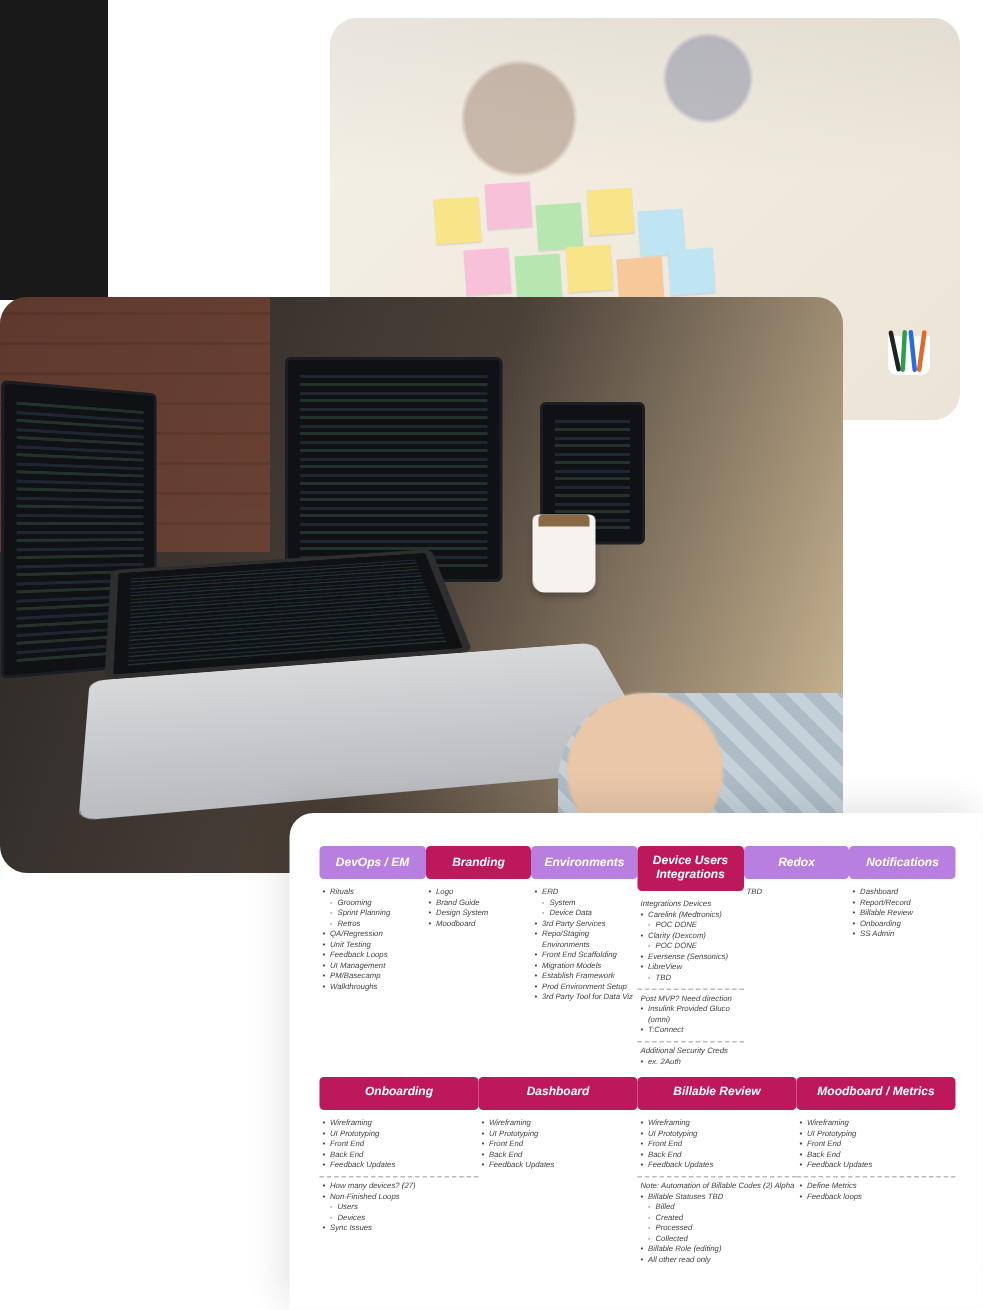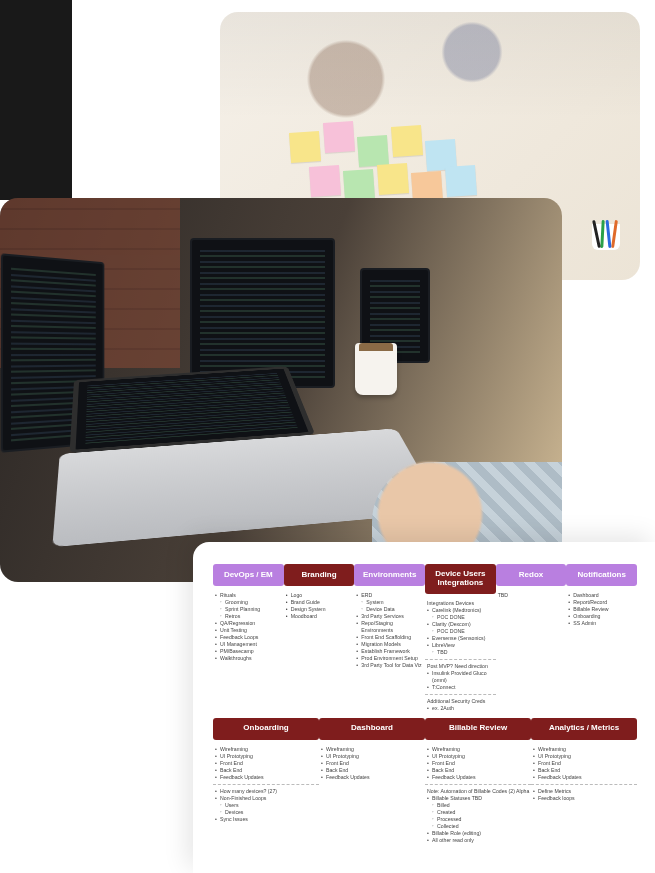--- a/index.html
+++ b/index.html
@@ -77,36 +77,36 @@
 
   .board {
     position: absolute;
     left: 193px; top: 542px;
     width: 462px; height: 331px;
     background: #fff;
     border-radius: 16px 0 0 0;
     box-shadow: -6px -6px 24px rgba(0,0,0,.10);
     padding: 22px 18px 10px 20px;
   }
-  .row { display:flex; margin-bottom:6px;}
+  .row { display:flex; margin-bottom:6px;font-style:italic;}
   .col { flex:1 1 0; min-width:0; }
   .hdr {
     font-size: 8px;
     font-weight: 700;
     color: #fff;
     text-align: center;
     padding: 6px 2px;
     border-radius: 3px;
     line-height: 1.1;
     min-height: 22px;
     display:flex;align-items:center;justify-content:center;
     margin-bottom:6px;
   }
   .hdr.purple { background:#b97fe0; }
-  .hdr.salmon { background:#7f1d1d; }
+  .hdr.salmon { background:#be185d; }
   ul.items { list-style:none; padding:0 0 0 2px; }
   ul.items li {
     font-size: 5.2px;
     color:#444;
     line-height:1.35;
     position:relative;
     padding-left:5px;
   }
   ul.items li::before {
     content:"•";
@@ -298,21 +298,21 @@
           <li>Billable Statuses TBD</li>
           <li class="sub">Billed</li>
           <li class="sub">Created</li>
           <li class="sub">Processed</li>
           <li class="sub">Collected</li>
           <li>Billable Role (editing)</li>
           <li>All other read only</li>
         </ul>
       </div>
       <div class="col">
-        <div class="hdr salmon">Analytics / Metrics</div>
+        <div class="hdr salmon">Moodboard / Metrics</div>
         <ul class="items">
           <li>Wireframing</li>
           <li>UI Prototyping</li>
           <li>Front End</li>
           <li>Back End</li>
           <li>Feedback Updates</li>
         </ul>
         <div class="divider"></div>
         <ul class="items">
           <li>Define Metrics</li>

